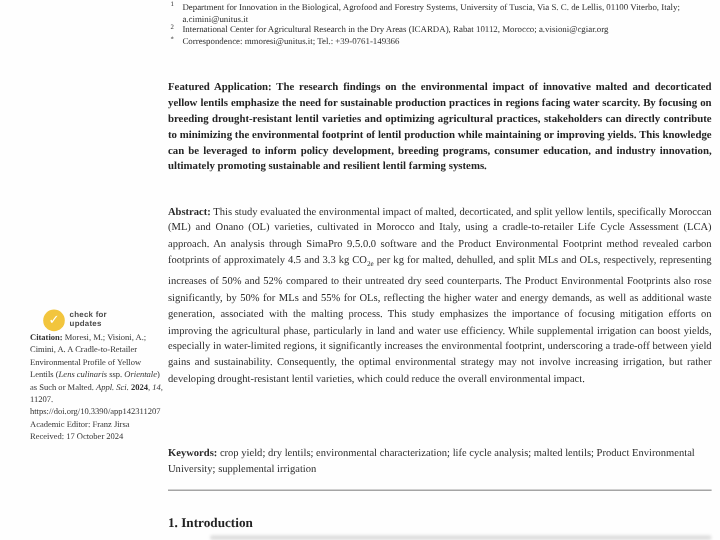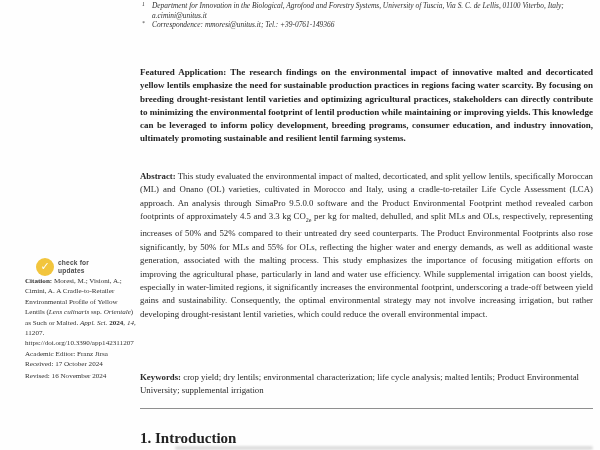--- a/index.html
+++ b/index.html
@@ -26,35 +26,35 @@
   }
   .citation { margin-top:0; font-size:7.1px; line-height:10.4px; color:#323232; }
   .citation .lbl { font-weight:700; }
   .it { font-style:italic; }
   .bd { font-weight:700; }
   .editor { font-size:7.1px; line-height:10px; color:#323232; }
   .dates { font-size:7.1px; line-height:11.9px; color:#323232; }
 
   
   .main { position:absolute; left:140px; top:0; width:453px; height:450px; }
-  .affils { position:absolute; top:1px; left:0; width:100%;font-style:italic; }
+  .affils { position:absolute; top:1px; left:0; width:100%; }
   .affil { display:flex; font-size:7.4px; line-height:9.5px; color:#2e2e2e; }
   .affil .mk { width:12px; flex:none; font-size:5.6px; position:relative; top:-1px; padding-left:2px; }
   .affil .tx { flex:1; }
 
   .para { position:absolute; left:0; width:100%; text-align:justify; }
   .featured { top:66px; font-size:9px; line-height:13.3px; font-weight:700; color:#242424; }
   .abstract { top:170px; font-size:8.8px; line-height:13.4px; }
   .abstract .lbl, .keywords .lbl { font-weight:700; }
   .abstract sub { font-size:6px; }
   .keywords { top:371px; font-size:8.8px; line-height:13.4px; text-align:left; }
 
   .rule { position:absolute; top:408px; left:0; width:100%; height:0;
           border-top:1px solid var(--rule, #8f8f8f); }
-  .intro-heading { position:absolute; top:430px; left:0; font-size:15px; font-weight:700; color:#222; }
+  .intro-heading { position:absolute; top:430px; left:0; font-size:11px; font-weight:700; color:#222; }
   .cutoff-line {
     position:absolute; top:446px; left:35px; width:418px; height:4px;
     background:#6f6f6f; opacity:.22; filter:blur(1.3px); border-radius:2px;
   }
 </style>
 </head>
 <body>
 
 <div class="page">
 
@@ -69,30 +69,33 @@
     </div>
 
     <div class="citation">
       <span class="lbl">Citation:</span><span> Moresi, M.; Visioni, A.; Cimini, A. A Cradle-to-Retailer Environmental Profile of Yellow Lentils (</span><span class="it">Lens culinaris</span><span> ssp. </span><span class="it">Orientale</span><span>) as Such or Malted. </span><span class="it">Appl. Sci. </span><span class="bd">2024</span><span>, </span><span class="it">14</span><span>, 11207. </span><span>https://doi.org/10.3390/app142311207</span>
     </div>
 
     <div class="editor">Academic Editor: Franz Jirsa</div>
 
     <div class="dates">
       <div>Received: 17 October 2024</div>
-      <div>Revised: 16 November 2024</div>
     </div>
   </div>
 
   <div class="main">
 
     <div class="affils">
       <div class="affil">
         <span class="mk">1</span>
         <span class="tx">Department for Innovation in the Biological, Agrofood and Forestry Systems, University of Tuscia, Via S. C. de Lellis, 01100 Viterbo, Italy; a.cimini@unitus.it</span>
+      </div>
+      <div class="affil">
+        <span class="mk">2</span>
+        <span class="tx">International Center for Agricultural Research in the Dry Areas (ICARDA), Rabat 10112, Morocco; a.visioni@cgiar.org</span>
       </div>
       <div class="affil">
         <span class="mk">*</span>
         <span class="tx">Correspondence: mmoresi@unitus.it; Tel.: +39-0761-149366</span>
       </div>
     </div>
 
     <div class="para featured">
       <span>Featured Application:</span><span> The research findings on the environmental impact of innovative malted and decorticated yellow lentils emphasize the need for sustainable production practices in regions facing water scarcity. By focusing on breeding drought-resistant lentil varieties and optimizing agricultural practices, stakeholders can directly contribute to minimizing the environmental footprint of lentil production while maintaining or improving yields. This knowledge can be leveraged to inform policy development, breeding programs, consumer education, and industry innovation, ultimately promoting sustainable and resilient lentil farming systems.</span>
     </div>

